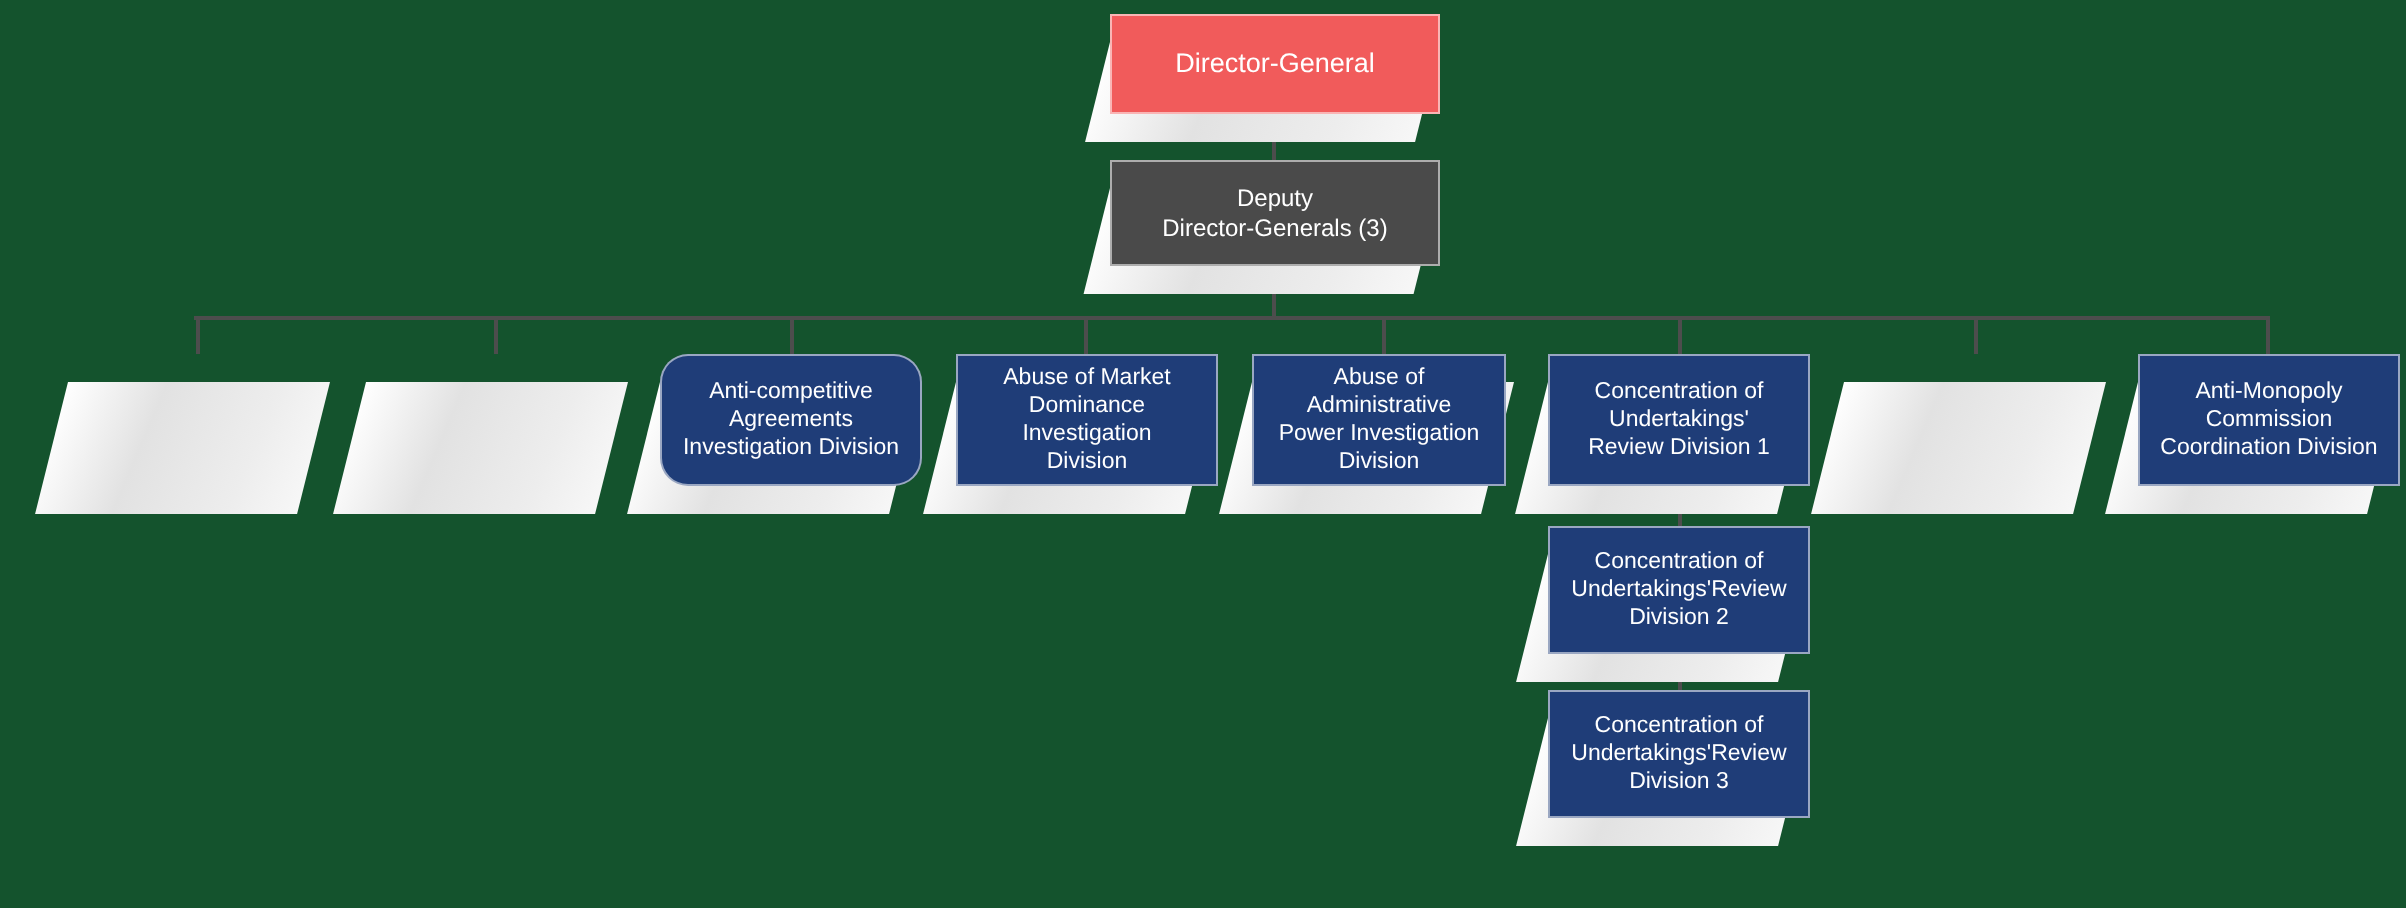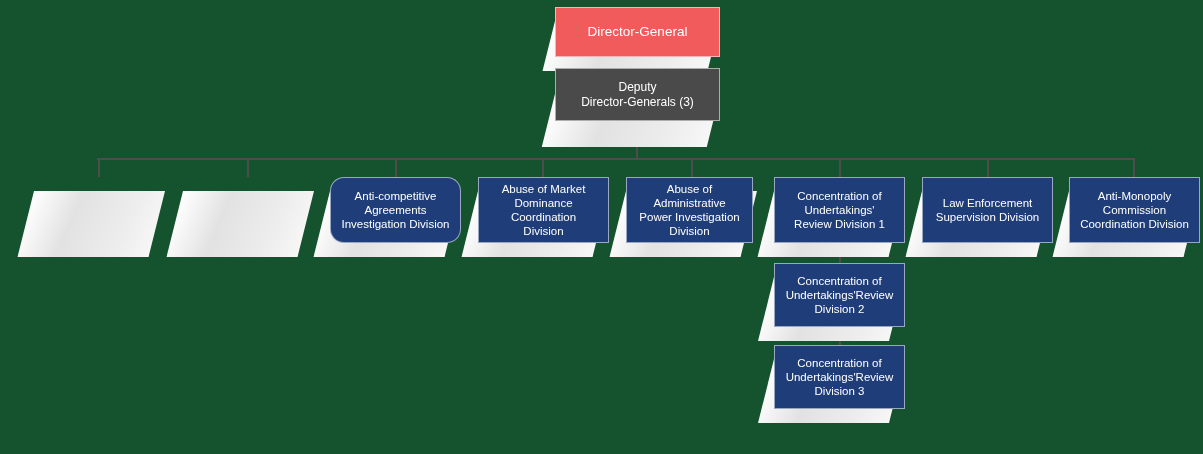--- a/index.html
+++ b/index.html
@@ -109,57 +109,53 @@
   <div class="node-shadow" style="left:922px; top:191px; width:131px; height:66px;"></div>
   <div class="node-shadow" style="left:1069px; top:191px; width:131px; height:66px;"></div>
 
   <div class="node-shadow" style="left:774px; top:277px; width:131px; height:64px;"></div>
   <div class="node-shadow" style="left:774px; top:359px; width:131px; height:64px;"></div>
 
   <div class="node node-root" style="left:555px; top:7px; width:165px; height:50px;">
     <span class="node-label">Director-General</span>
   </div>
 
-  <div class="node node-deputy" style="left:555px; top:68px; width:165px; height:53px;">
+  <div class="node node-deputy" style="left:555px; top:80px; width:165px; height:53px;">
     <span class="node-label">Deputy
 Director-Generals (3)</span>
   </div>
 
 
 
   <div class="node node-div" style="left:330px; top:177px; width:131px; height:66px;border-radius:14px;">
     <span class="node-label">Anti-competitive
 Agreements
 Investigation Division</span>
   </div>
 
   <div class="node node-div" style="left:478px; top:177px; width:131px; height:66px;">
     <span class="node-label">Abuse of Market
 Dominance
-Coordination
+Investigation
 Division</span>
   </div>
 
   <div class="node node-div" style="left:626px; top:177px; width:127px; height:66px;">
     <span class="node-label">Abuse of
 Administrative
 Power Investigation
 Division</span>
   </div>
 
   <div class="node node-div" style="left:774px; top:177px; width:131px; height:66px;">
     <span class="node-label">Concentration of
 Undertakings'
 Review Division 1</span>
   </div>
 
-  <div class="node node-div" style="left:922px; top:177px; width:131px; height:66px;">
-    <span class="node-label">Law Enforcement
-Supervision Division</span>
-  </div>
 
   <div class="node node-div" style="left:1069px; top:177px; width:131px; height:66px;">
     <span class="node-label">Anti-Monopoly
 Commission
 Coordination Division</span>
   </div>
 
   <div class="node node-sub" style="left:774px; top:263px; width:131px; height:64px;">
     <span class="node-label">Concentration of
 Undertakings'Review

